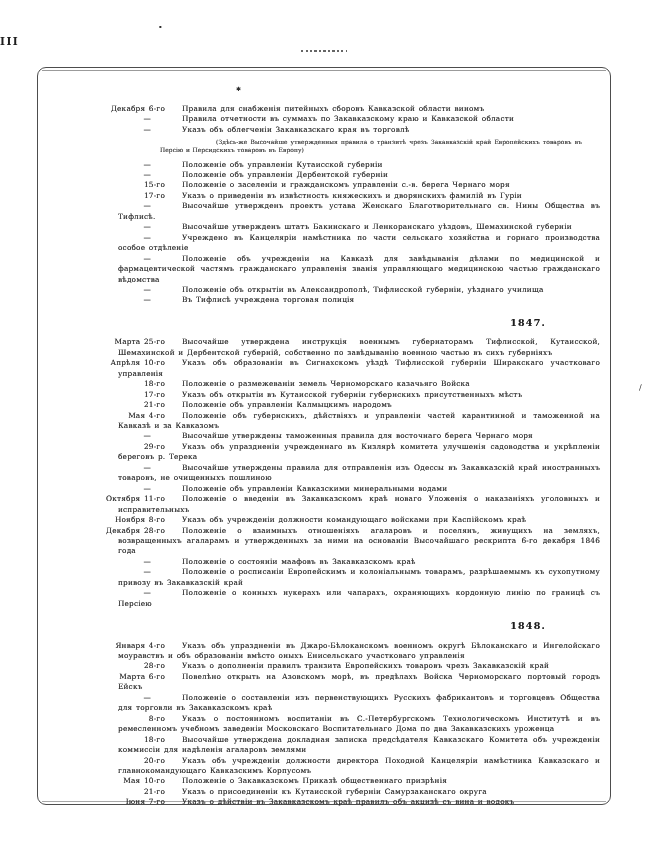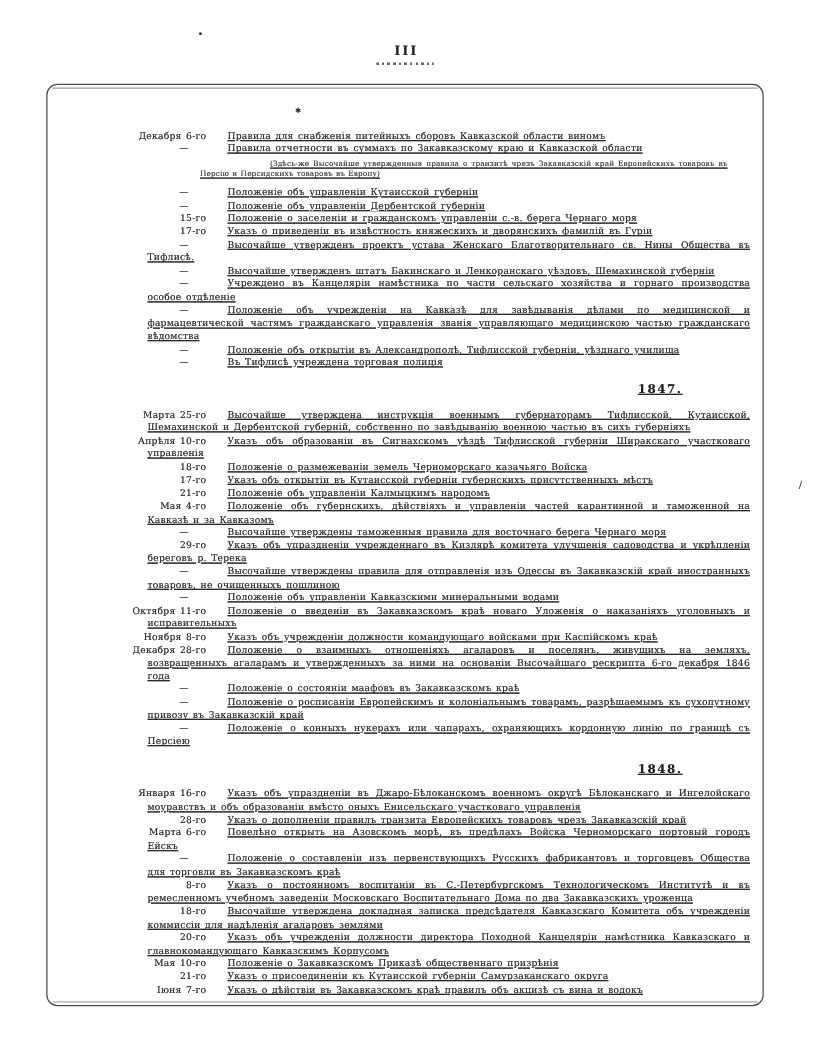--- a/index.html
+++ b/index.html
@@ -4,21 +4,21 @@
 <style>
   html,body{margin:0;padding:0;}
   body{
     width:650px;height:844px;position:relative;overflow:hidden;
     background:#ffffff;
     font-family:"DejaVu Serif","Liberation Serif",serif;
     color:#2b2b2b;
   }
   
   .pageno{
-    position:absolute;top:35px;left:0;width:650px;text-align:center;
+    position:absolute;top:35px;left:0;width:650px;text-align:left;
     font-size:10.5px;font-weight:bold;letter-spacing:1.5px;color:#1e1e1e;
   }
   .pageno-underline{
     position:absolute;top:50px;left:301px;width:46px;height:2.4px;
     background:repeating-linear-gradient(90deg,#4a4a4a 0 2px,transparent 2px 4.5px);
     opacity:.85;
   }
   
   .frame{
     position:absolute;left:37px;top:67px;width:574px;height:738px;
@@ -33,21 +33,20 @@
     position:absolute;left:4px;right:4px;bottom:2px;height:0;
     border-top:1px solid #a8a8a8;
   }
   
   .toc{
     position:absolute;left:89px;top:104px;width:511px;
     font-size:7.35px;line-height:10.45px;
     letter-spacing:.18px;word-spacing:1.1px;
     text-align:justify;
     text-shadow:0 0 .35px rgba(20,20,20,.55);
-    text-decoration:underline;
   }
   .entry{margin:0;padding-left:29px;text-indent:-29px;}
   .entry .d{
     display:inline-block;width:76px;text-align:right;margin-right:17px;
     text-indent:0;white-space:nowrap;
   }
   .entry .d.dash{width:62px;padding-right:14px;}
   .note{
     margin:3px 18px 5px 71px;font-size:5.9px;line-height:8.1px;
     text-indent:56px;color:#3c3c3c;text-align:justify;
@@ -67,20 +66,21 @@
 <div class="pageno-underline"></div>
 
 <div class="frame">
   <div class="inner-top"></div>
   <div class="inner-bottom"></div>
 </div>
 
 <div class="toc">
     <p class="entry"><span class="d">Декабря 6-го</span><span class="t">Правила для снабженія питейныхъ сборовъ Кавказской области виномъ</span></p>
     <p class="entry"><span class="d dash">—</span><span class="t">Правила отчетности въ суммахъ по Закавказскому краю и Кавказской области</span></p>
+    <p class="entry"><span class="d dash">—</span><span class="t">Указъ объ облегченіи Закавказскаго края въ торговлѣ</span></p>
     <div class="note">(Здѣсь-же Высочайше утвержденныя правила о транзитѣ чрезъ Закавказскій край Европейскихъ товаровъ въ Персію и Персидскихъ товаровъ въ Европу)</div>
     <p class="entry"><span class="d dash">—</span><span class="t">Положеніе объ управленіи Кутаисской губерніи</span></p>
     <p class="entry"><span class="d dash">—</span><span class="t">Положеніе объ управленіи Дербентской губерніи</span></p>
     <p class="entry"><span class="d">15-го</span><span class="t">Положеніе о заселеніи и гражданскомъ управленіи с.-в. берега Чернаго моря</span></p>
     <p class="entry"><span class="d">17-го</span><span class="t">Указъ о приведеніи въ извѣстность княжескихъ и дворянскихъ фамилій въ Гуріи</span></p>
     <p class="entry"><span class="d dash">—</span><span class="t">Высочайше утвержденъ проектъ устава Женскаго Благотворительнаго св. Нины Общества въ Тифлисѣ.</span></p>
     <p class="entry"><span class="d dash">—</span><span class="t">Высочайше утвержденъ штатъ Бакинскаго и Ленкоранскаго уѣздовъ, Шемахинской губерніи</span></p>
     <p class="entry"><span class="d dash">—</span><span class="t">Учреждено въ Канцеляріи намѣстника по части сельскаго хозяйства и горнаго производства особое отдѣленіе</span></p>
     <p class="entry"><span class="d dash">—</span><span class="t">Положеніе объ учрежденіи на Кавказѣ для завѣдыванія дѣлами по медицинской и фармацевтической частямъ гражданскаго управленія званія управляющаго медицинскою частью гражданскаго вѣдомства</span></p>
     <p class="entry"><span class="d dash">—</span><span class="t">Положеніе объ открытіи въ Александрополѣ, Тифлисской губерніи, уѣзднаго училища</span></p>
@@ -96,21 +96,21 @@
     <p class="entry"><span class="d">29-го</span><span class="t">Указъ объ упраздненіи учрежденнаго въ Кизлярѣ комитета улучшенія садоводства и укрѣпленіи береговъ р. Терека</span></p>
     <p class="entry"><span class="d dash">—</span><span class="t">Высочайше утверждены правила для отправленія изъ Одессы въ Закавказскій край иностранныхъ товаровъ, не очищенныхъ пошлиною</span></p>
     <p class="entry"><span class="d dash">—</span><span class="t">Положеніе объ управленіи Кавказскими минеральными водами</span></p>
     <p class="entry"><span class="d">Октября 11-го</span><span class="t">Положеніе о введеніи въ Закавказскомъ краѣ новаго Уложенія о наказаніяхъ уголовныхъ и исправительныхъ</span></p>
     <p class="entry"><span class="d">Ноября 8-го</span><span class="t">Указъ объ учрежденіи должности командующаго войсками при Каспійскомъ краѣ</span></p>
     <p class="entry"><span class="d">Декабря 28-го</span><span class="t">Положеніе о взаимныхъ отношеніяхъ агаларовъ и поселянъ, живущихъ на земляхъ, возвращенныхъ агаларамъ и утвержденныхъ за ними на основаніи Высочайшаго рескрипта 6-го декабря 1846 года</span></p>
     <p class="entry"><span class="d dash">—</span><span class="t">Положеніе о состояніи маафовъ въ Закавказскомъ краѣ</span></p>
     <p class="entry"><span class="d dash">—</span><span class="t">Положеніе о росписаніи Европейскимъ и колоніальнымъ товарамъ, разрѣшаемымъ къ сухопутному привозу въ Закавказскій край</span></p>
     <p class="entry"><span class="d dash">—</span><span class="t">Положеніе о конныхъ нукерахъ или чапарахъ, охраняющихъ кордонную линію по границѣ съ Персіею</span></p>
     <div class="year">1848.</div>
-    <p class="entry"><span class="d">Января 16-го</span><span class="t">Указъ объ упраздненіи въ Джаро-Бѣлоканскомъ военномъ округѣ Бѣлоканскаго и Ингелойскаго моуравствъ и объ образованіи вмѣсто оныхъ Енисельскаго участковаго управленія</span></p>
+    <p class="entry"><span class="d">Января 4-го</span><span class="t">Указъ объ упраздненіи въ Джаро-Бѣлоканскомъ военномъ округѣ Бѣлоканскаго и Ингелойскаго моуравствъ и объ образованіи вмѣсто оныхъ Енисельскаго участковаго управленія</span></p>
     <p class="entry"><span class="d">28-го</span><span class="t">Указъ о дополненіи правилъ транзита Европейскихъ товаровъ чрезъ Закавказскій край</span></p>
     <p class="entry"><span class="d">Марта 6-го</span><span class="t">Повелѣно открыть на Азовскомъ морѣ, въ предѣлахъ Войска Черноморскаго портовый городъ Ейскъ</span></p>
     <p class="entry"><span class="d dash">—</span><span class="t">Положеніе о составленіи изъ первенствующихъ Русскихъ фабрикантовъ и торговцевъ Общества для торговли въ Закавказскомъ краѣ</span></p>
     <p class="entry"><span class="d">8-го</span><span class="t">Указъ о постоянномъ воспитаніи въ С.-Петербургскомъ Технологическомъ Институтѣ и въ ремесленномъ учебномъ заведеніи Московскаго Воспитательнаго Дома по два Закавказскихъ уроженца</span></p>
     <p class="entry"><span class="d">18-го</span><span class="t">Высочайше утверждена докладная записка предсѣдателя Кавказскаго Комитета объ учрежденіи коммиссіи для надѣленія агаларовъ землями</span></p>
     <p class="entry"><span class="d">20-го</span><span class="t">Указъ объ учрежденіи должности директора Походной Канцеляріи намѣстника Кавказскаго и главнокомандующаго Кавказскимъ Корпусомъ</span></p>
     <p class="entry"><span class="d">Мая 10-го</span><span class="t">Положеніе о Закавказскомъ Приказѣ общественнаго призрѣнія</span></p>
     <p class="entry"><span class="d">21-го</span><span class="t">Указъ о присоединеніи къ Кутаисской губерніи Самурзаканскаго округа</span></p>
     <p class="entry"><span class="d">Іюня 7-го</span><span class="t">Указъ о дѣйствіи въ Закавказскомъ краѣ правилъ объ акцизѣ съ вина и водокъ</span></p>
   </div>

